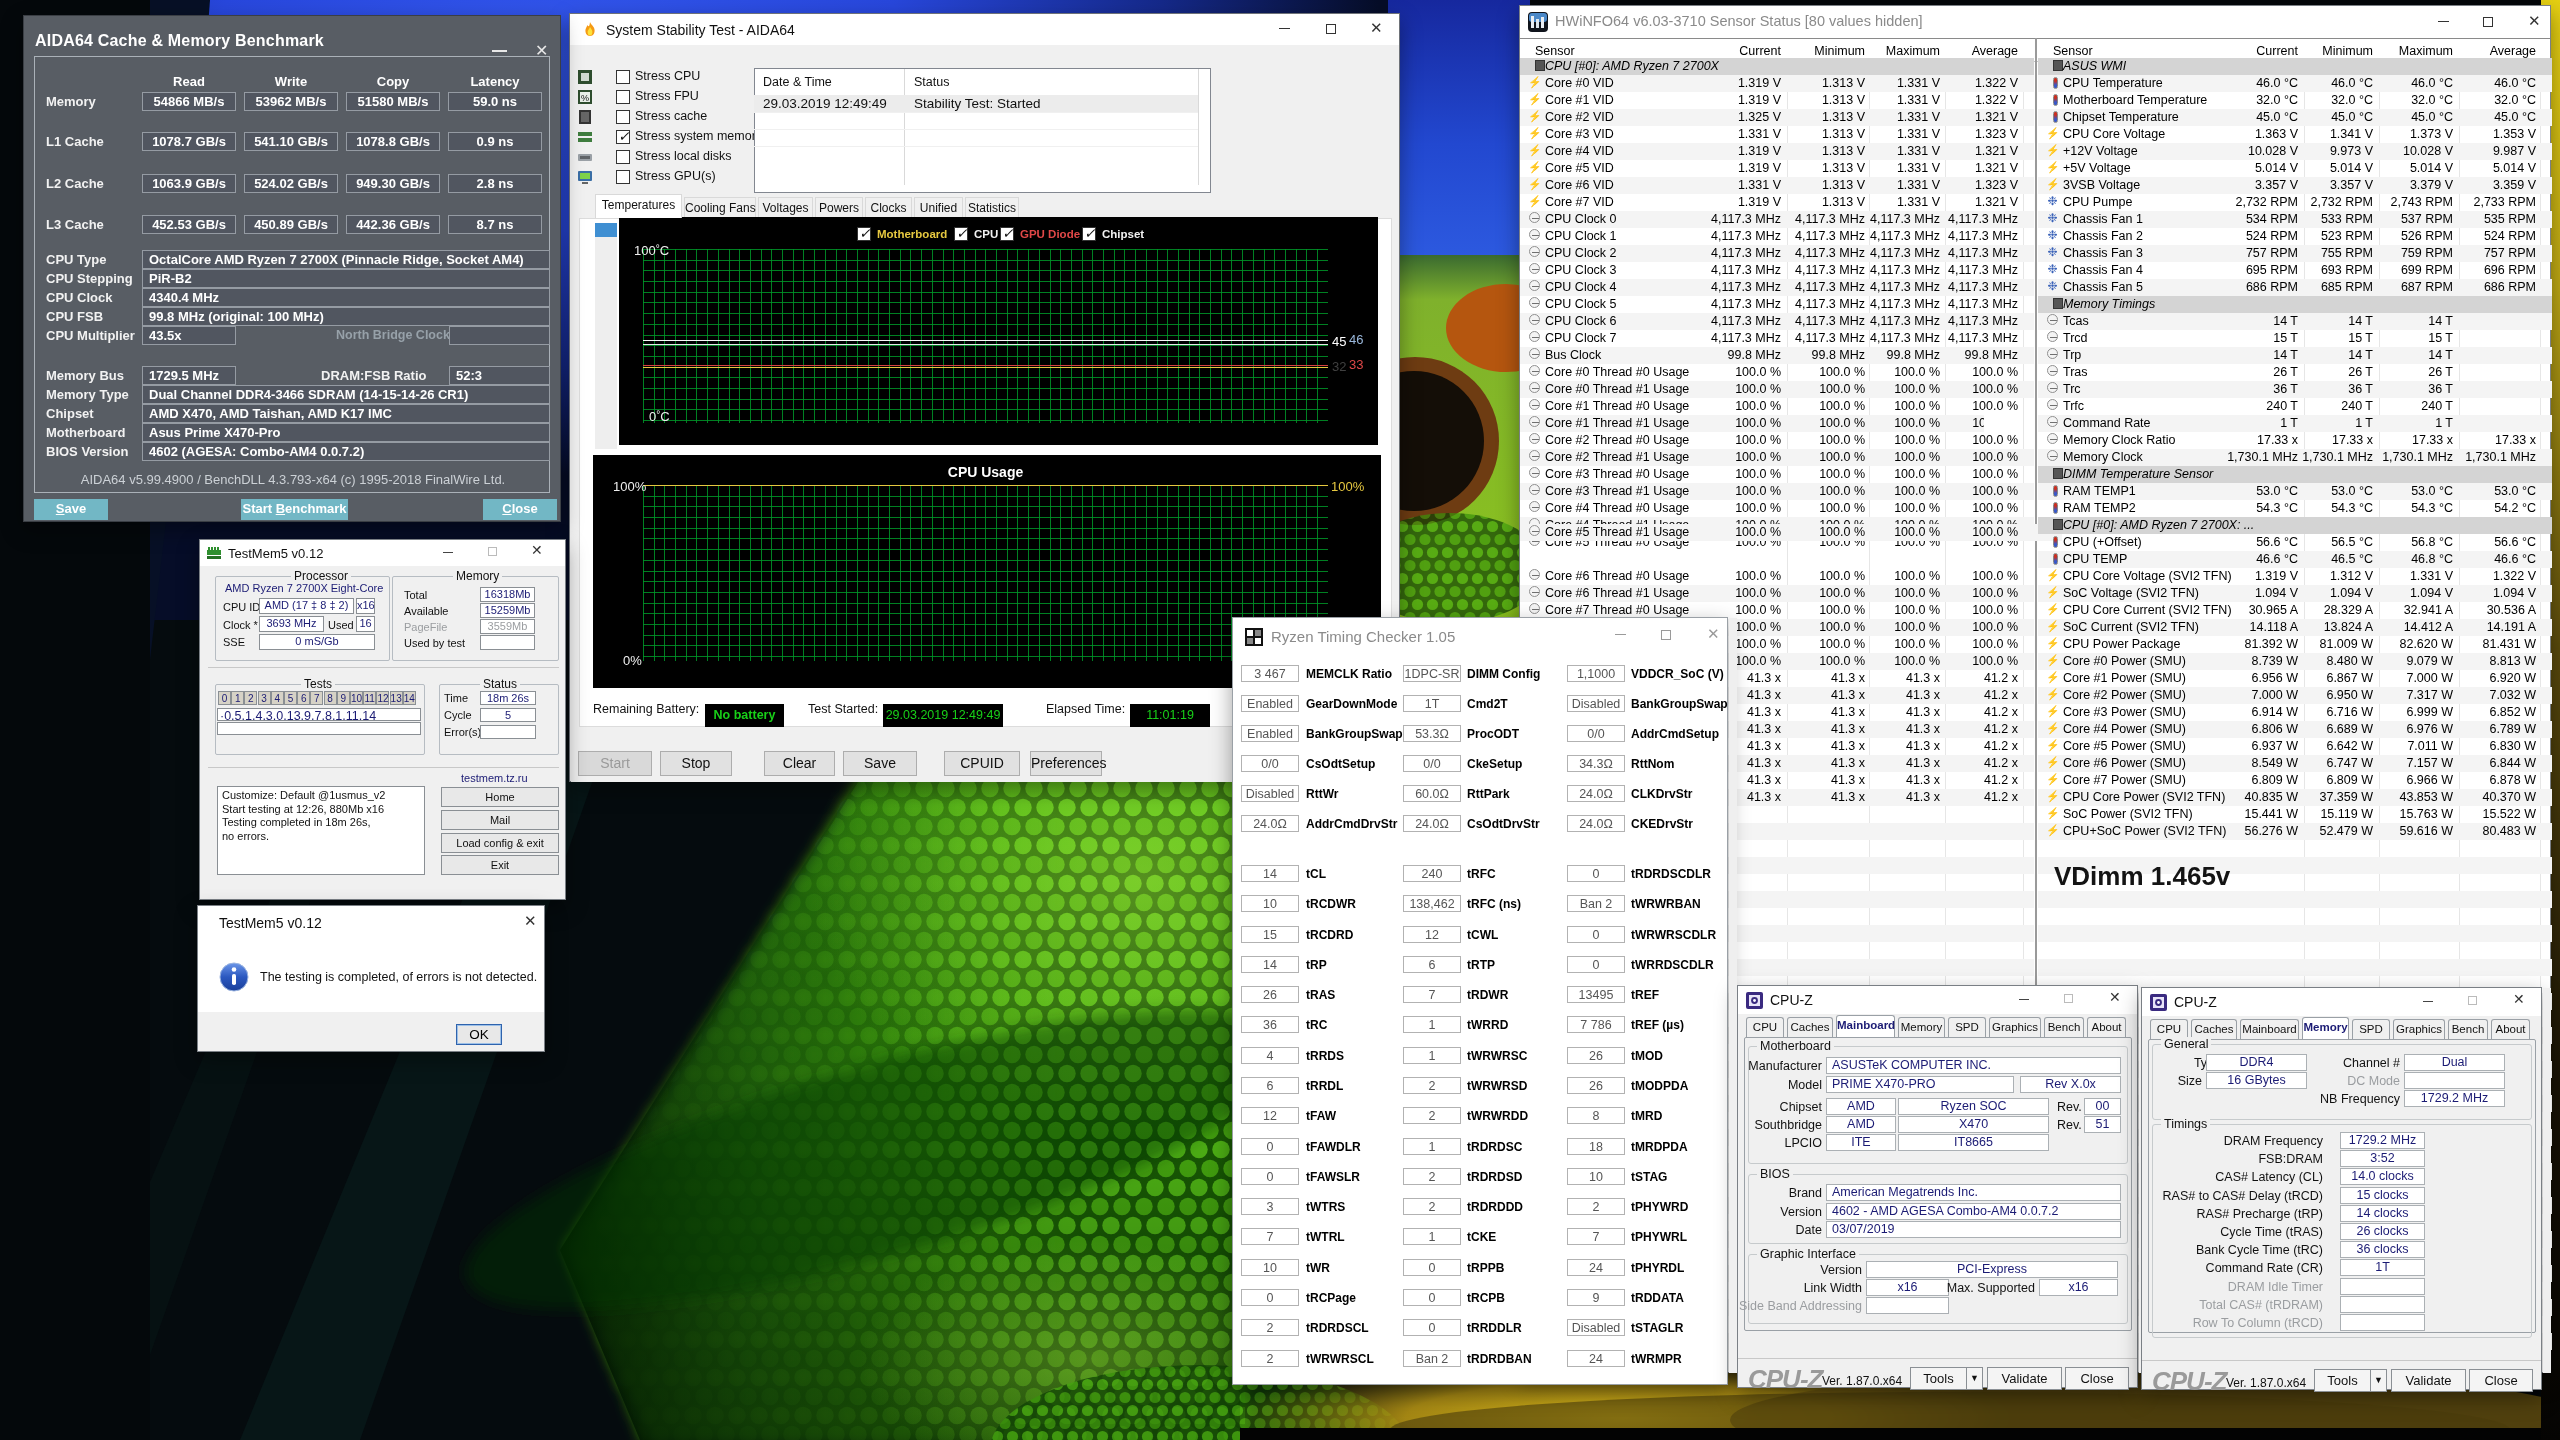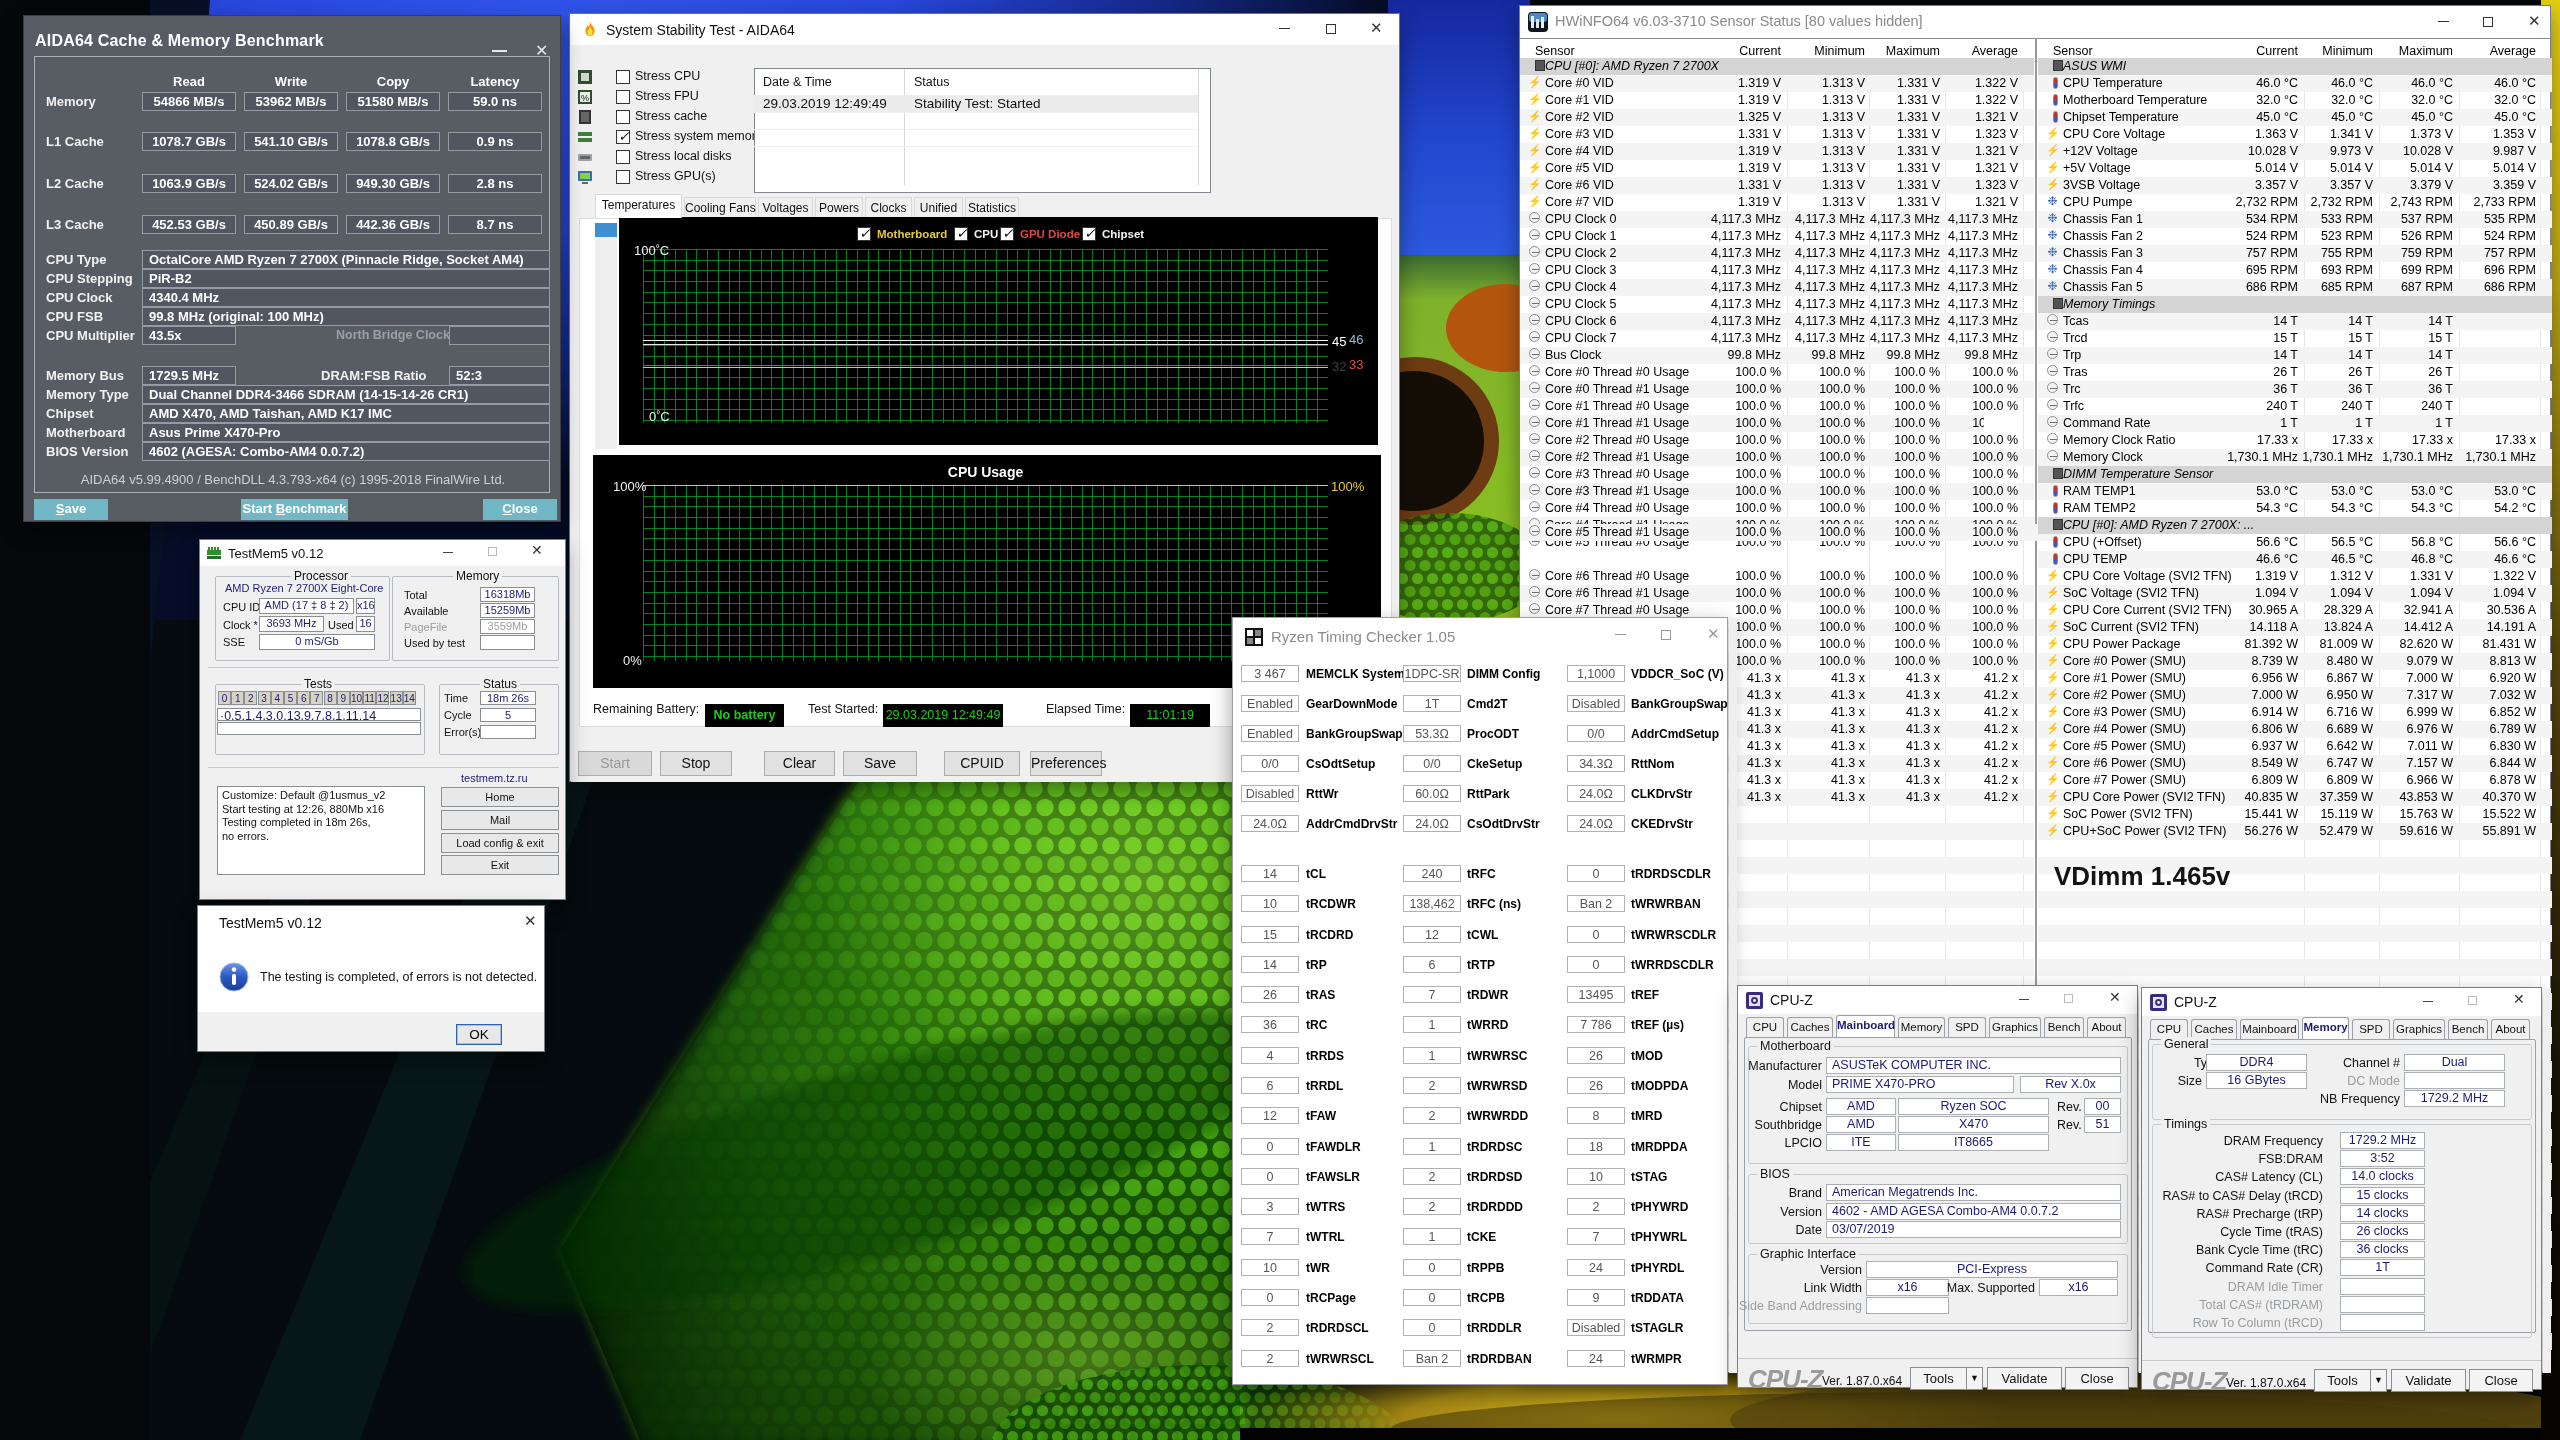--- a/index.html
+++ b/index.html
@@ -1020,21 +1020,21 @@
         <span style="left:240px">15.119 W</span>
         <span style="left:320px">15.763 W</span>
         <span style="left:403px">15.522 W</span>
       </div>
 <div class="hrow hstripe" style="left:518px;top:817px;width:514px">
         <span class="hic" style="color:#e8a000;font-weight:bold">⚡</span>
         <b>CPU+SoC Power (SVI2 TFN)</b>
         <span style="left:165px">56.276 W</span>
         <span style="left:240px">52.479 W</span>
         <span style="left:320px">59.616 W</span>
-        <span style="left:403px">55.891 W</span>
+        <span style="left:403px">80.483 W</span>
       </div>
 <div class="hrow" style="left:518px;top:834px;width:514px">
         <b></b>
       </div>
 <div class="hrow hstripe" style="left:518px;top:851px;width:514px">
         <b></b>
       </div>
 <div class="hrow" style="left:518px;top:868px;width:514px">
         <b></b>
       </div>
@@ -1403,21 +1403,21 @@
         <rect x="2" y="2" width="6" height="6" fill="#fff"></rect>
 <rect x="10" y="2" width="6" height="6" fill="#888"></rect>
         <rect x="2" y="10" width="6" height="6" fill="#888"></rect>
 <rect x="10" y="10" width="6" height="6" fill="#fff"></rect>
       </svg>
 <div class="capt" style="left:38px;top:10px;color:#8a8a8a;font-size:15px">Ryzen Timing Checker 1.05</div>
 <div class="ab" style="left:382px;top:16px;width:11px;height:1px;background:#9a9a9a"></div>
 <div class="ab" style="left:428px;top:12px;width:10px;height:10px;border:1px solid #9a9a9a"></div>
 <div class="ab" style="left:474px;top:7px;font-size:15px;color:#9a9a9a">✕</div>
 <div class="rbox" style="left:8px;top:47px">3 467</div>
-      <div class="rlab" style="left:73px;top:49px">MEMCLK System</div>
+      <div class="rlab" style="left:73px;top:49px">MEMCLK Ratio</div>
       <div class="rbox" style="left:170px;top:47px">1DPC-SR</div>
       <div class="rlab" style="left:234px;top:49px">DIMM Config</div>
       <div class="rbox" style="left:334px;top:47px">1,1000</div>
       <div class="rlab" style="left:398px;top:49px">VDDCR_SoC (V)</div>
 <div class="rbox" style="left:8px;top:77px">Enabled</div>
       <div class="rlab" style="left:73px;top:79px">GearDownMode</div>
       <div class="rbox" style="left:170px;top:77px">1T</div>
       <div class="rlab" style="left:234px;top:79px">Cmd2T</div>
       <div class="rbox" style="left:334px;top:77px">Disabled</div>
       <div class="rlab" style="left:398px;top:79px">BankGroupSwap</div>

